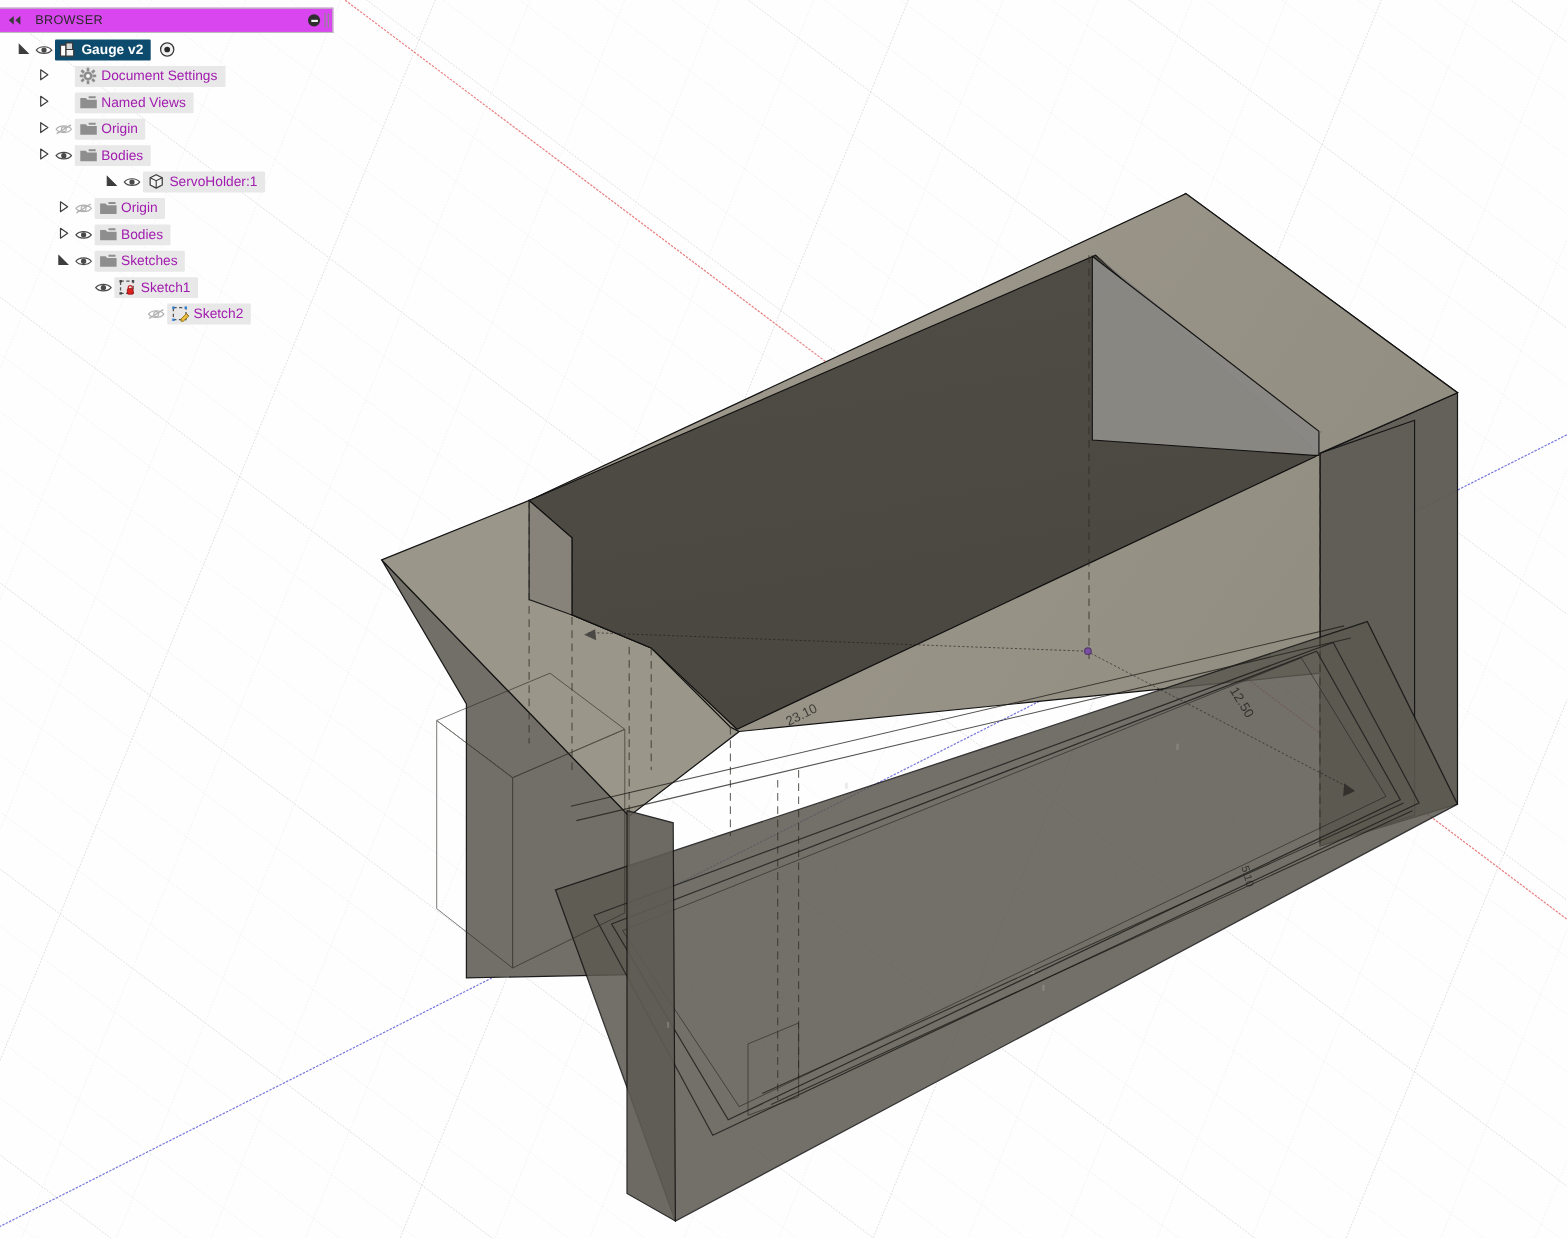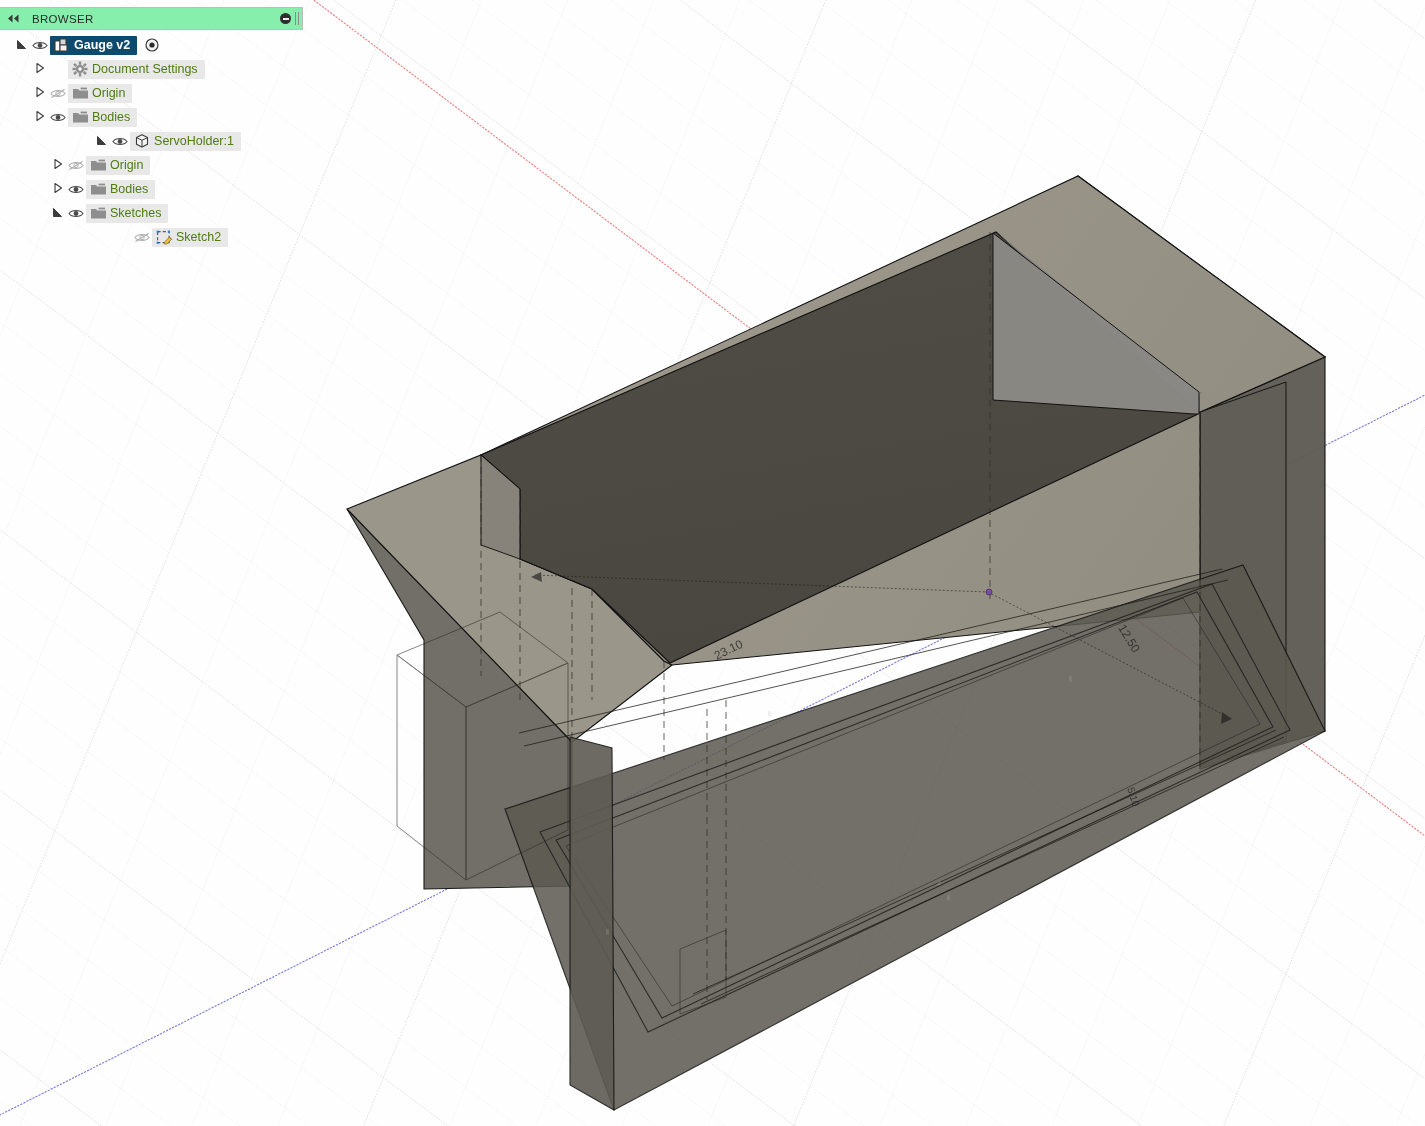--- a/index.html
+++ b/index.html
@@ -35,21 +35,21 @@
     position: absolute;
     left: 0; top: 7px;
     width: 303px;
     z-index: 50;
     font-size: 12px;
   }
   .browser-header {
     display: flex;
     align-items: center;
     height: 23px;
-    background: #86efac;
+    background: #d946ef;
     border: 1px solid #bcbcbc;
     border-left: none;
     padding-left: 6px;
     position: relative;
   }
   .collapse-arrows {
     width: 14px; height: 12px;
     display: flex; align-items: center; justify-content: center;
     color: #3c3c3c;
     font-size: 9px;
@@ -125,21 +125,21 @@
   }
   .node-box.selected .node-label { color: #ffffff; font-weight: bold; }
   .node-icon {
     width: 20px; height: 17px;
     flex: 0 0 20px;
     display: flex; align-items: center; justify-content: center;
     margin-right: 2px;
   }
   .node-label {
     font-size: 12.5px;
-    color: #4d7c0f;
+    color: #a21caf;
     line-height: 1;
     padding-top: 1px;
   }
   .radio-target {
     margin-left: 7px;
     width: 15px; height: 15px;
     flex: 0 0 15px;
     display: flex; align-items: center; justify-content: center;
     cursor: pointer;
   }
@@ -591,20 +591,35 @@
                 </g>
               </svg>
             </span>
             <span class="node-label">Document Settings</span>
           </span>
         </div>
         <div class="tree-row" style="padding-left: 34px;">
           <span class="twisty"><svg width="12" height="12" viewBox="0 0 12 12">
               <path d="M3,1.5 L9.5,6 L3,10.5 Z" fill="#ffffff" stroke="#3d3d3d" stroke-width="1.1" stroke-linejoin="round"></path>
             </svg></span>
+          <span class="eye"></span>
+          <span class="node-box">
+            <span class="node-icon">
+              <svg width="17" height="14" viewBox="0 0 17 14">
+                <path d="M1,3 L6,3 L7.4,4.6 L16,4.6 L16,12.5 L1,12.5 Z" fill="#8e8e8e"></path>
+                <path d="M8.6,1.6 L15,1.6 L15,3.4 L8.6,3.4 Z" fill="#8e8e8e"></path>
+              </svg>
+            </span>
+            <span class="node-label">Named Views</span>
+          </span>
+        </div>
+        <div class="tree-row" style="padding-left: 34px;">
+          <span class="twisty"><svg width="12" height="12" viewBox="0 0 12 12">
+              <path d="M3,1.5 L9.5,6 L3,10.5 Z" fill="#ffffff" stroke="#3d3d3d" stroke-width="1.1" stroke-linejoin="round"></path>
+            </svg></span>
           <span class="eye">
             <svg width="16" height="11" viewBox="0 0 16 11">
               <path d="M1,5.5 C4,1.5 12,1.5 15,5.5 C12,9.5 4,9.5 1,5.5 Z" fill="none" stroke="#b0b0b0" stroke-width="1.1"></path>
               <circle cx="8" cy="5.5" r="2.2" fill="none" stroke="#b0b0b0" stroke-width="1"></circle>
               <line x1="1.5" y1="9.5" x2="14.5" y2="1.5" stroke="#b0b0b0" stroke-width="1.2"></line>
             </svg>
           </span>
           <span class="node-box">
             <span class="node-icon">
               <svg width="17" height="14" viewBox="0 0 17 14">
@@ -708,20 +723,44 @@
             </svg>
           </span>
           <span class="node-box">
             <span class="node-icon">
               <svg width="17" height="14" viewBox="0 0 17 14">
                 <path d="M1,3 L6,3 L7.4,4.6 L16,4.6 L16,12.5 L1,12.5 Z" fill="#8e8e8e"></path>
                 <path d="M8.6,1.6 L15,1.6 L15,3.4 L8.6,3.4 Z" fill="#8e8e8e"></path>
               </svg>
             </span>
             <span class="node-label">Sketches</span>
+          </span>
+        </div>
+        <div class="tree-row" style="padding-left: 70px;">
+          <span class="twisty"></span>
+          <span class="eye">
+            <svg width="16" height="11" viewBox="0 0 16 11">
+              <path d="M1,5.5 C4,1.5 12,1.5 15,5.5 C12,9.5 4,9.5 1,5.5 Z" fill="none" stroke="#4a4a4a" stroke-width="1.1"></path>
+              <circle cx="8" cy="5.5" r="2.4" fill="#4a4a4a"></circle>
+            </svg>
+          </span>
+          <span class="node-box">
+            <span class="node-icon">
+              <svg width="17" height="15" viewBox="0 0 17 15">
+                <g stroke="#555555" stroke-width="1.15" fill="none" stroke-dasharray="3 2.2">
+                  <rect x="1.6" y="1.6" width="11.5" height="11"></rect>
+                </g>
+                <rect x="0.6" y="0.6" width="2.2" height="2.2" fill="#454545"></rect>
+                <rect x="11.8" y="0.6" width="2.2" height="2.2" fill="#454545"></rect>
+                <rect x="0.6" y="11.6" width="2.2" height="2.2" fill="#454545"></rect>
+                <path d="M8.6,8.6 L8.6,7.4 a1.8,1.8 0 0 1 3.6,0 L12.2,8.6" fill="none" stroke="#cc2222" stroke-width="1.2"></path>
+                <rect x="7.8" y="8.4" width="5.2" height="5" rx="0.7" fill="#dd2222" stroke="#9a1111" stroke-width="0.8"></rect>
+              </svg>
+            </span>
+            <span class="node-label">Sketch1</span>
           </span>
         </div>
         <div class="tree-row" style="padding-left: 70px; margin-left: 48px;">
           <span class="twisty"></span>
           <span class="eye">
             <svg width="16" height="11" viewBox="0 0 16 11">
               <path d="M1,5.5 C4,1.5 12,1.5 15,5.5 C12,9.5 4,9.5 1,5.5 Z" fill="none" stroke="#b0b0b0" stroke-width="1.1"></path>
               <circle cx="8" cy="5.5" r="2.2" fill="none" stroke="#b0b0b0" stroke-width="1"></circle>
               <line x1="1.5" y1="9.5" x2="14.5" y2="1.5" stroke="#b0b0b0" stroke-width="1.2"></line>
             </svg>

